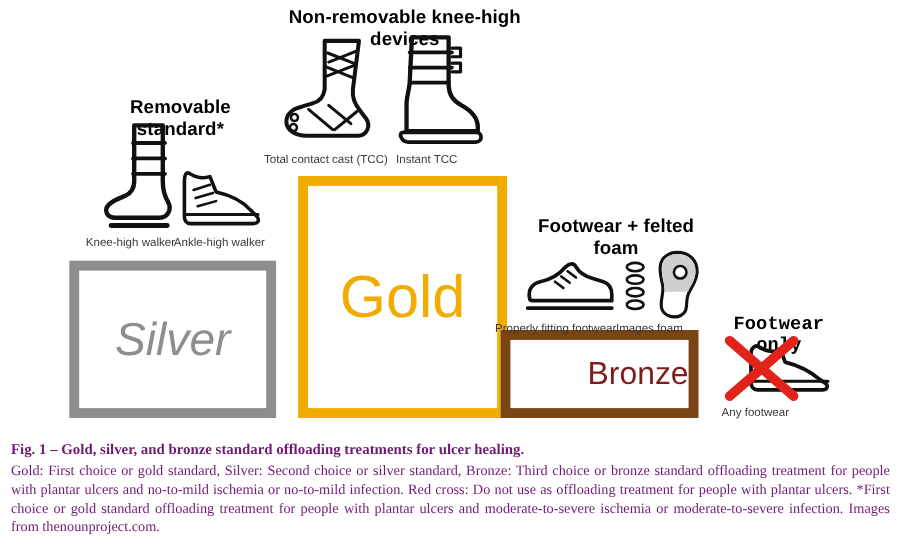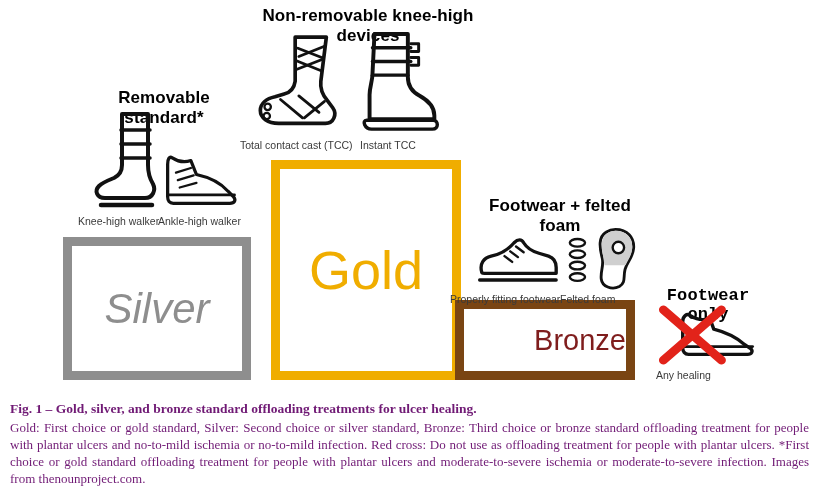--- a/index.html
+++ b/index.html
@@ -122,37 +122,37 @@
         <ellipse cx="12" cy="40" rx="8" ry="4"></ellipse>
         <ellipse cx="12" cy="52" rx="8" ry="4"></ellipse>
       </g>
       <path d="M52 2 C64 2 72 10 71 22 C70 32 64 36 62 44 C60 52 63 58 56 62 C48 66 38 62 37 54 C36 46 40 40 38 32 C35 20 34 10 42 5 C45 3 48 2 52 2 Z" fill="#ffffff" stroke="#111" stroke-width="3"></path>
       <path d="M52 3.5 C63 3.5 70.5 11 69.5 22 C68.8 30 65 34 62.5 39.5 L40.5 39.5 C40 37 39.5 34.5 39.5 32.5 C36.8 21 36 11 43 6.2 C45.6 4.5 48.5 3.5 52 3.5 Z" fill="#cfcfcf" stroke="none"></path>
       <circle cx="55" cy="21" r="6" fill="#ffffff" stroke="#111" stroke-width="2.5"></circle>
     </svg>
   </div>
 
   <div class="abs lbl" style="left:450px;top:293px;width:130px;">Properly fitting footwear</div>
-  <div class="abs lbl" style="left:560px;top:293px;width:90px;">Felted foam</div>
+  <div class="abs lbl" style="left:560px;top:293px;width:90px;">Images foam</div>
 
   <div class="abs h" style="left:648px;top:286px;width:120px;font-family:Liberation Mono, monospace;">Footwear only</div>
 
   <div class="abs icon" style="left:650px;top:302px;width:112px;height:64px;">
     <svg viewBox="0 0 112 66">
       <g fill="none" stroke="#111" stroke-width="3.5" stroke-linejoin="round" stroke-linecap="round">
         <path d="M40 14 C46 18 54 19 60 17 L64 28 C76 31 88 37 96 44 L102 48 C105 51 103 54 99 54 H38 C34 54 32 51 32 47 V20 C32 15 36 11 40 14 Z"></path>
         <path d="M32 46 H104" stroke-width="3"></path>
       </g>
       <g stroke="#e2231a" stroke-width="9" stroke-linecap="round" fill="none">
         <path d="M12 8 L72 60"></path>
         <path d="M72 8 L12 60"></path>
       </g>
     </svg>
   </div>
 
-  <div class="abs lbl" style="left:656px;top:369px;width:100px;">Any healing</div>
+  <div class="abs lbl" style="left:656px;top:369px;width:100px;">Any footwear</div>
 
   <div class="caption">
     <p class="t">Fig. 1 – Gold, silver, and bronze standard offloading treatments for ulcer healing.</p>
     <p class="b">Gold: First choice or gold standard, Silver: Second choice or silver standard, Bronze: Third choice or bronze standard offloading treatment for people with plantar ulcers and no-to-mild ischemia or no-to-mild infection. Red cross: Do not use as offloading treatment for people with plantar ulcers. *First choice or gold standard offloading treatment for people with plantar ulcers and moderate-to-severe ischemia or moderate-to-severe infection. Images from thenounproject.com.</p>
   </div>
 
 </div>
 
 </body></html>

